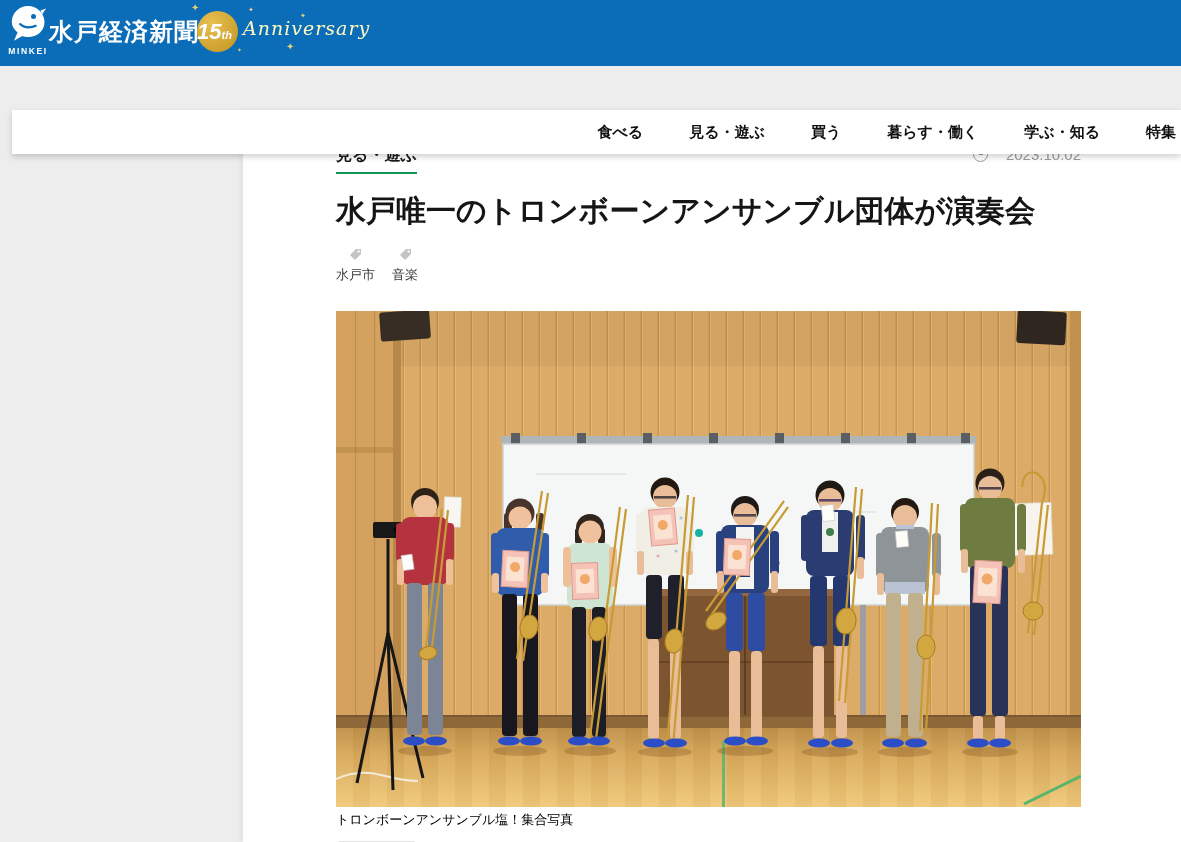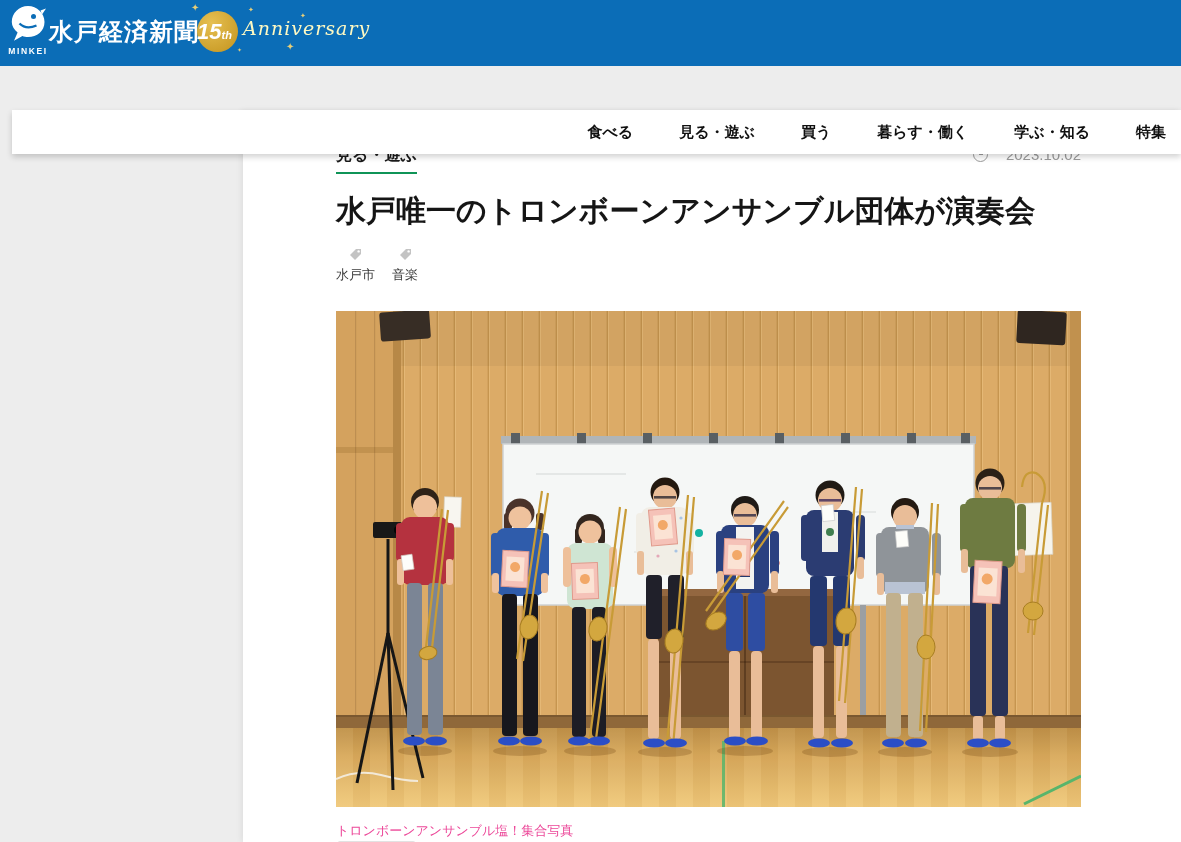--- a/index.html
+++ b/index.html
@@ -31,38 +31,38 @@
   .s3{left:286px;top:42px;font-size:10px;}
   .s4{left:237px;top:47px;font-size:6px;}
   .s5{left:300px;top:12px;font-size:7px;}
   
   .nav-band{
     position:absolute;left:12px;top:66px;width:1169px;height:44px;background:#fff;
     box-shadow:0 3px 6px rgba(0,0,0,.18);
     display:flex;align-items:center;justify-content:flex-end;box-sizing:border-box;padding-right:0;z-index:4;margin-top:44px;
   }
   .nav-item{padding:0 23px;font-size:15px;font-weight:bold;color:#101010;cursor:pointer;white-space:nowrap;}
-  .nav-item:last-child{padding-right:15px;}
+  .nav-item:last-child{padding-right:5px;}
   
   .panel{
     position:absolute;left:243px;top:110px;width:938px;height:732px;background:#fff;
     border-top:4px solid #0f9457;box-sizing:border-box;padding-left:93px;z-index:3;
     box-shadow:-2px 0 6px rgba(0,0,0,.06);
   }
   .row-cat{margin-top:31px;width:745px;display:flex;justify-content:space-between;align-items:flex-start;}
   .category{display:inline-block;font-size:16px;font-weight:bold;color:#1b1b1b;border-bottom:2px solid #0f9457;padding-bottom:6px;cursor:pointer;}
   .date{color:#9b9b9b;font-size:15px;display:flex;align-items:center;gap:18px;margin-top:1px;}
   .clock{width:15px;height:15px;border:1.5px solid #9b9b9b;border-radius:50%;position:relative;box-sizing:border-box;}
   .clock:before{content:"";position:absolute;left:5.2px;top:2.3px;width:1.5px;height:4.6px;background:#9b9b9b;}
   .clock:after{content:"";position:absolute;left:5.2px;top:5.9px;width:3.8px;height:1.5px;background:#9b9b9b;}
   .title{width:780px;font-size:30px;line-height:34px;font-weight:bold;color:#151515;letter-spacing:0;}
   .tags{margin-top:17px;display:flex;gap:17px;align-items:center;}
   .tag{display:flex;gap:5px;align-items:center;font-size:13px;color:#3a3a3a;cursor:pointer;flex-direction:column;}
   .photo{margin-top:27px;width:745px;height:496px;position:relative;cursor:pointer;background:#d9a965;}
-  .caption{margin-top:15px;font-size:13px;color:#ec4899;}
+  .caption{margin-top:4px;font-size:13px;color:#000000;}
   .share-partial{position:absolute;left:94px;top:727px;width:79px;height:14px;background:#ececec;border:1px solid #e2e2e2;border-radius:3px;box-sizing:border-box;cursor:pointer;}
   .share-partial:after{content:"";position:absolute;right:13px;top:4px;width:6px;height:6px;background:#4a4a4a;}
 </style>
 </head>
 <body>
 
 <div class="blue-bar">
   <div class="logo-block">
     <svg width="37" height="38" viewBox="0 0 37 38">
       <path d="M18 2 C27 2 34.5 9 34.5 18 C34.5 27 27 33 18 33 C16 33 14 32.6 12.4 32 L4 36.8 L7.6 28.6 C4.2 25.8 1.8 22.2 1.8 18 C1.8 9 9 2 18 2 Z" fill="#ffffff"></path>

